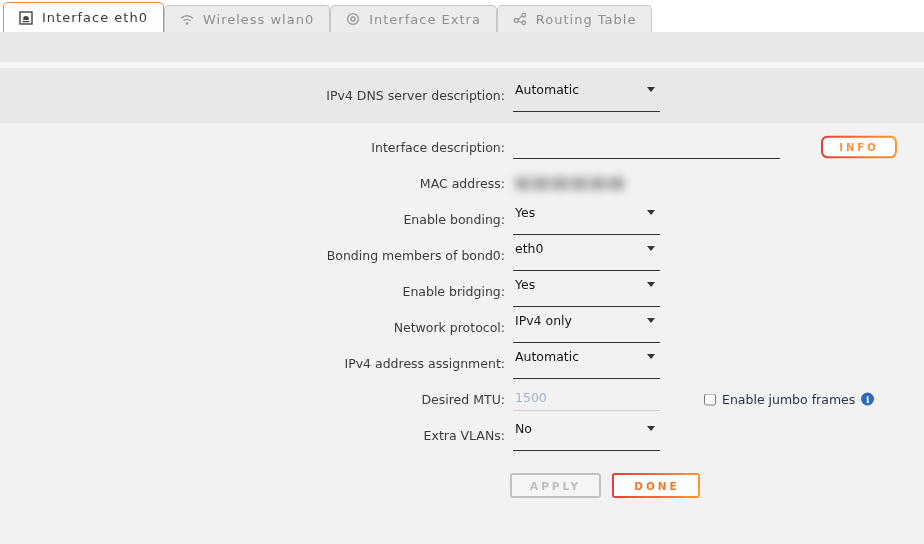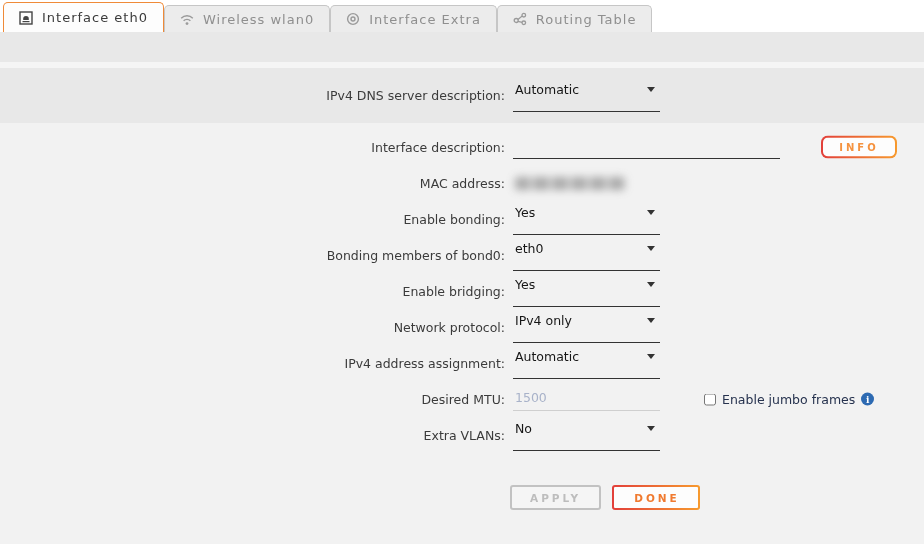--- a/index.html
+++ b/index.html
@@ -166,21 +166,21 @@
     font-size: 9px; font-weight: bold;
     font-family: "DejaVu Serif", serif;
   }
   .info-dot::after { content: "i"; }
 
   
   .actions {
     display: flex;
     gap: 11px;
     margin-left: 510px;
-    margin-top: 32px;
+    margin-top: 20px;
   }
   .btn {
     height: 25px;
     padding: 0 18px;
     display: inline-flex; align-items: center; justify-content: center;
     font-size: 10.5px; font-weight: bold; letter-spacing: 3px;
     border-radius: 3px;
     cursor: pointer;
   }
   .btn-apply {

